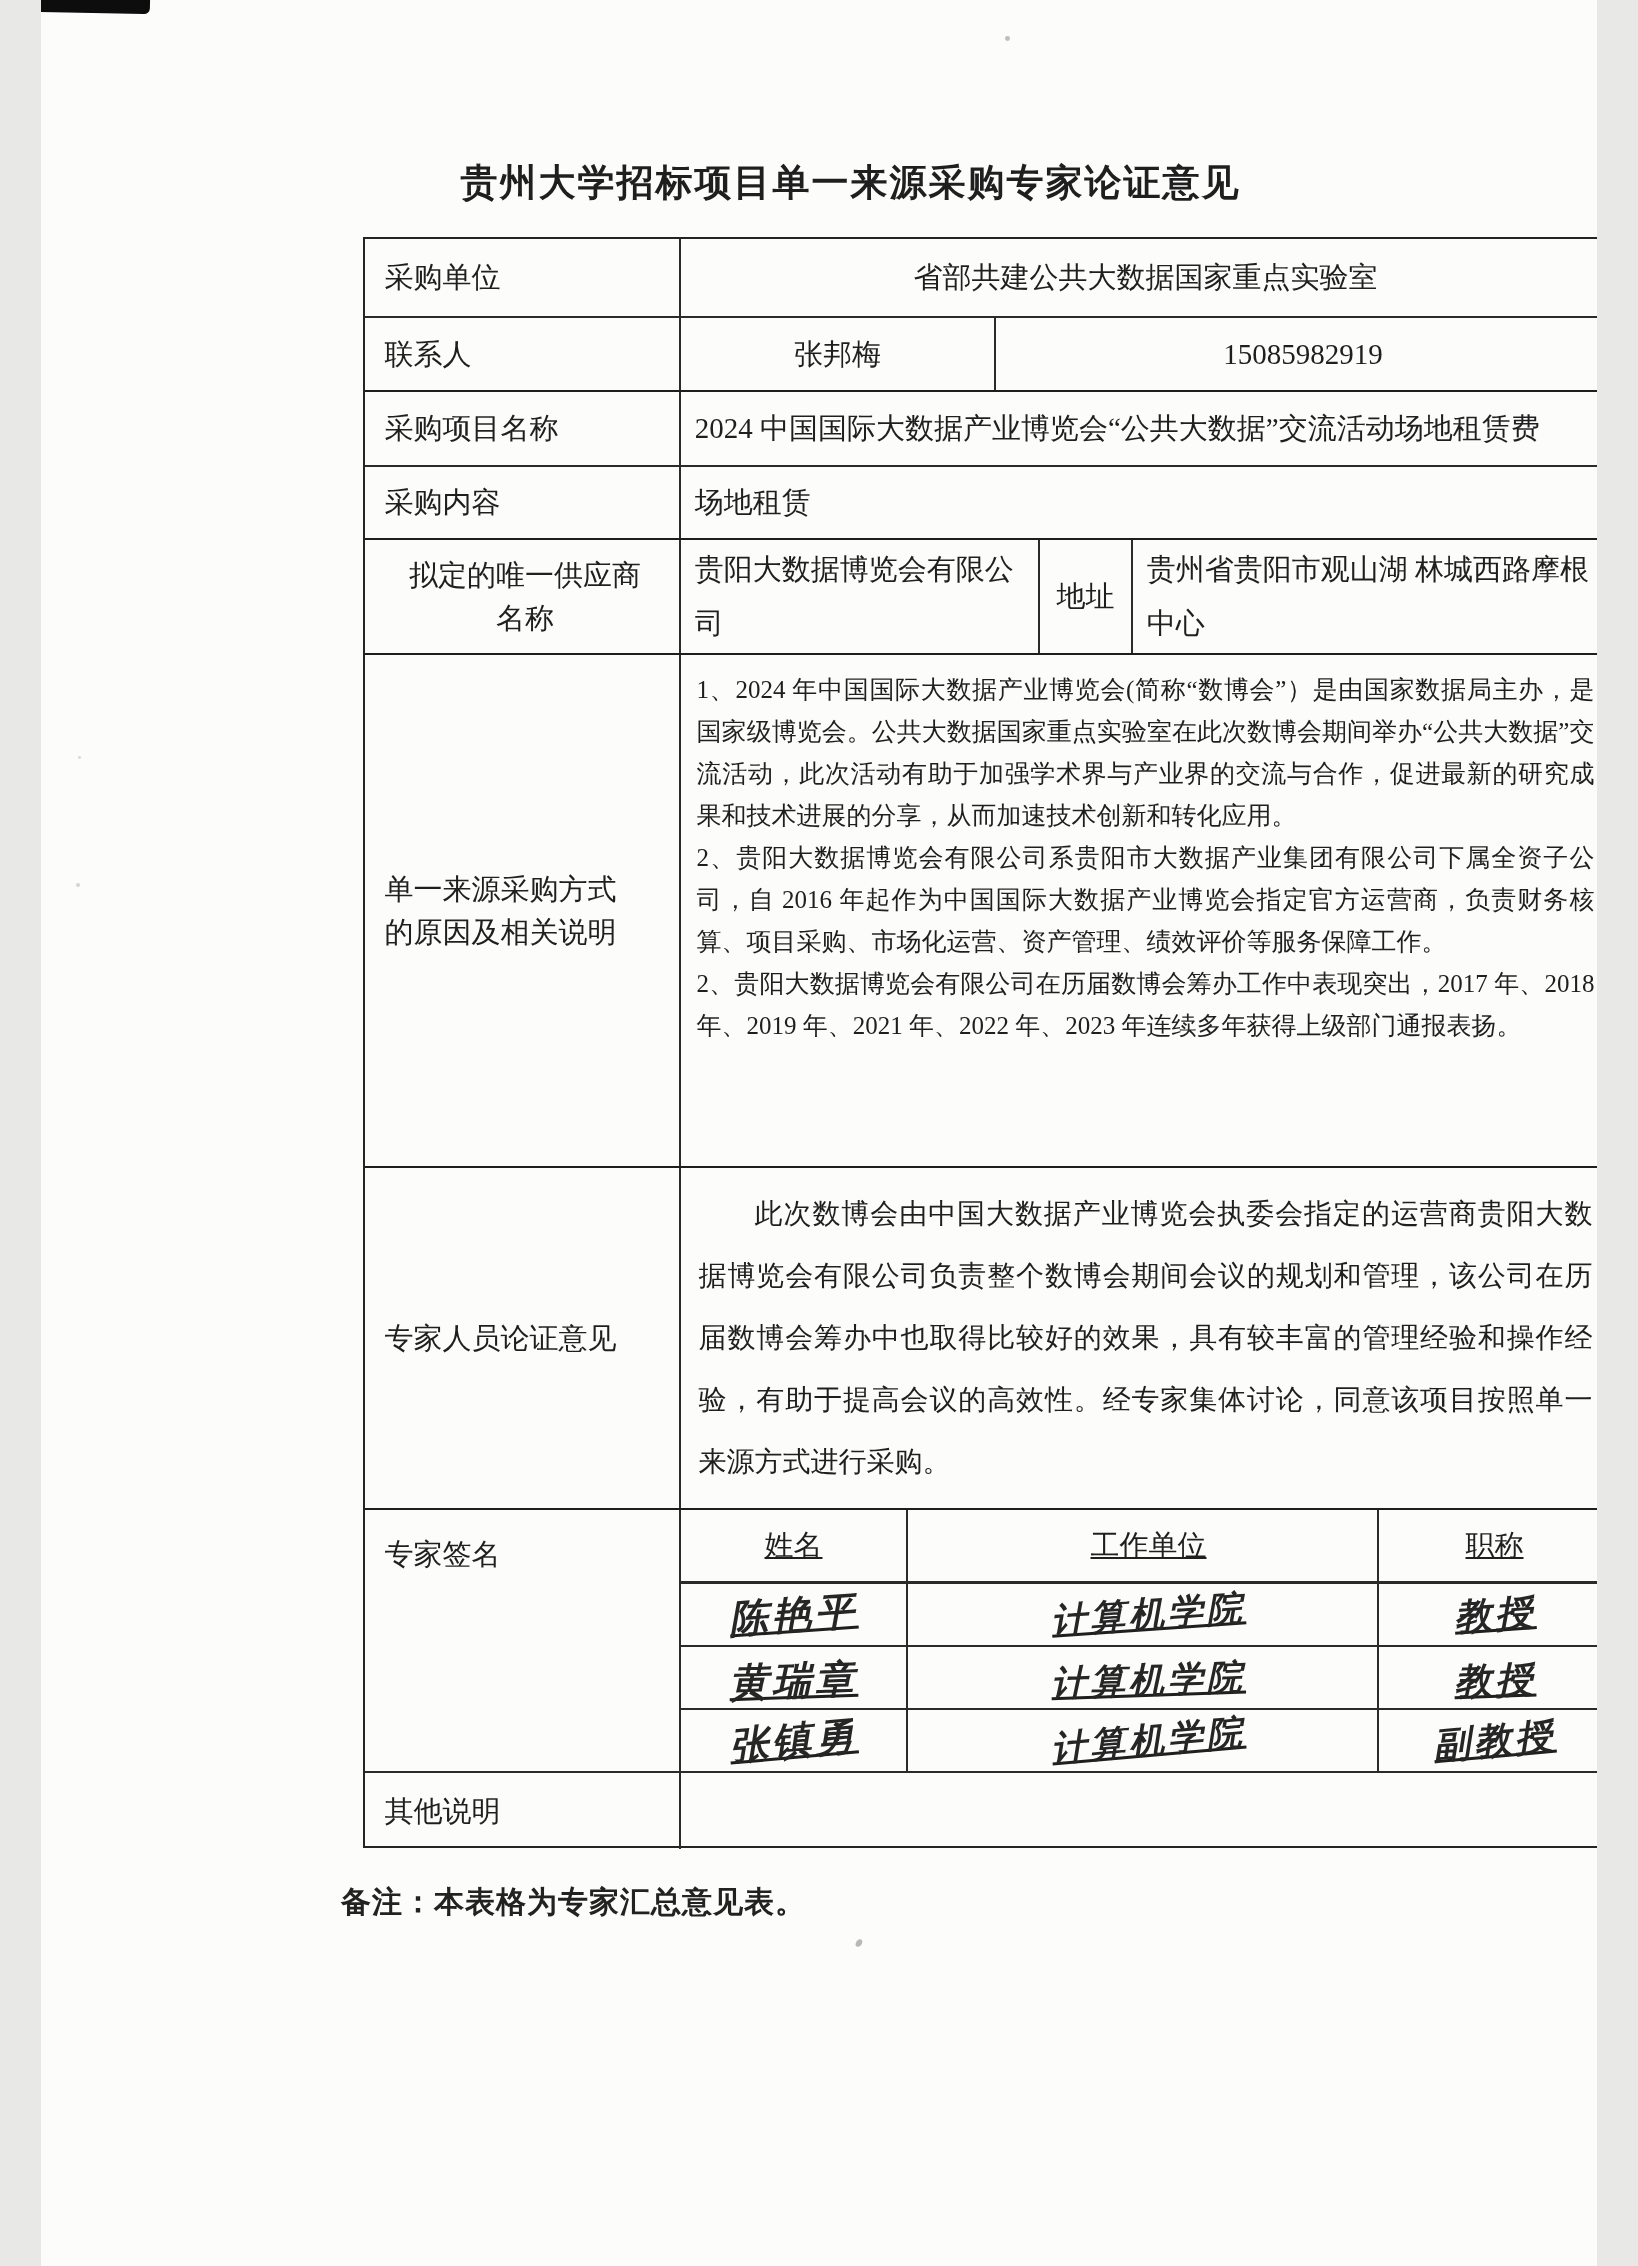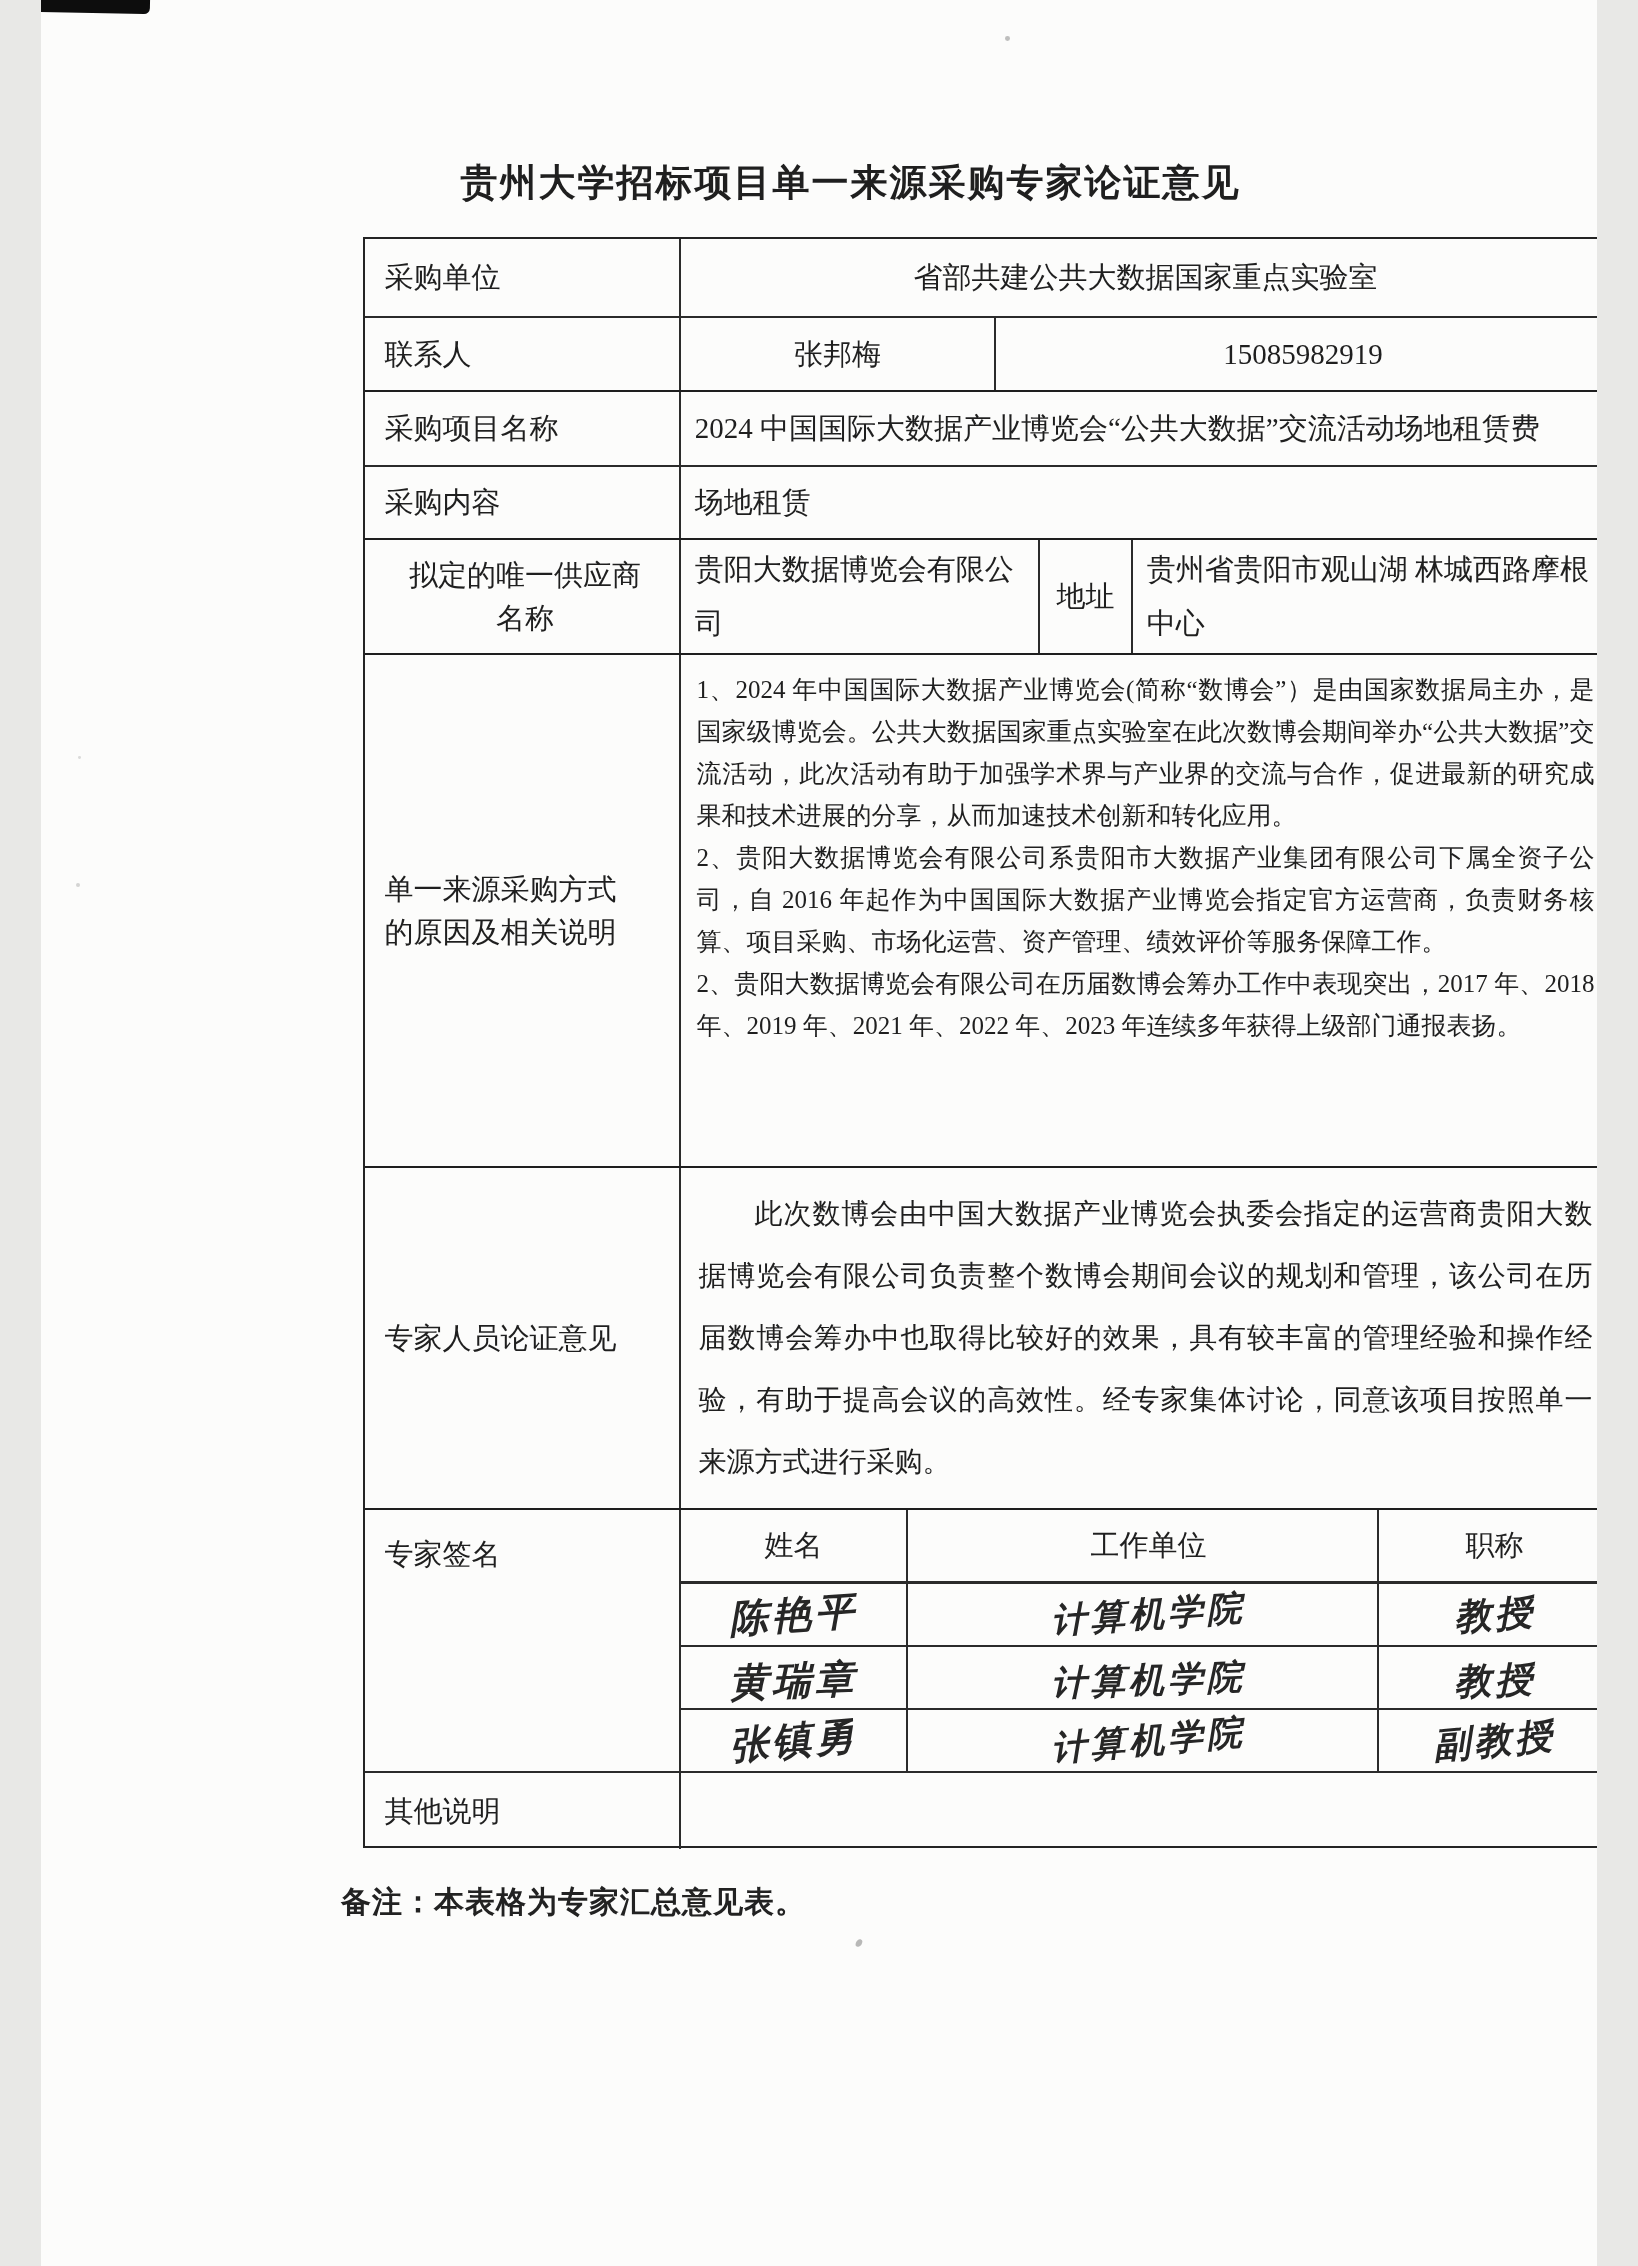--- a/index.html
+++ b/index.html
@@ -65,21 +65,21 @@
   .w-addr-label{flex:0 0 93px;padding-left:9.8px;padding-right:9.8px;}
   .addr-cell{line-height:1.85;}
   .wrap-8{display:inline-block;width:246px;text-align:center;}
   .wrap-8-left{display:inline-block;width:246px;text-align:left;}
   
   .reason-cell{flex-direction:column;align-items:stretch;justify-content:flex-start;padding:13.7px 15.6px 7.8px 15.6px;}
   .reason-cell p{margin:0;text-align:justify;line-height:42px;font-size:25px;}
   .opinion-cell{flex-direction:column;align-items:stretch;justify-content:center;padding:9.8px 17.6px;}
   .opinion-cell p{margin:0;text-align:justify;line-height:62px;font-size:28px;text-indent:2em;}
   
-  .sig-area{flex:1 1 auto;display:flex;flex-direction:column;border-left:2px solid #2b2b2b;}
+  .sig-area{flex:1 1 auto;display:flex;flex-direction:column;border-left:2px solid #2b2b2b;text-decoration:underline;}
   .sig-row{display:flex;flex:1 1 auto;border-top:2px solid #2b2b2b;}
   .sig-row.head{flex:0 0 71px;border-top:none;border-bottom:1px solid #2b2b2b;}
   .sig-cell{box-sizing:border-box;border-left:2px solid #2b2b2b;display:flex;align-items:center;justify-content:center;text-align:center;overflow:visible;}
   .sig-cell:first-child{border-left:none;}
   .sig-name{flex:0 0 225px;}
   .sig-org{flex:0 0 471px;padding-left:12px;}
   .sig-title{flex:1 1 auto;}
   
   .hand{
     font-style:italic;font-weight:600;color:#262626;

